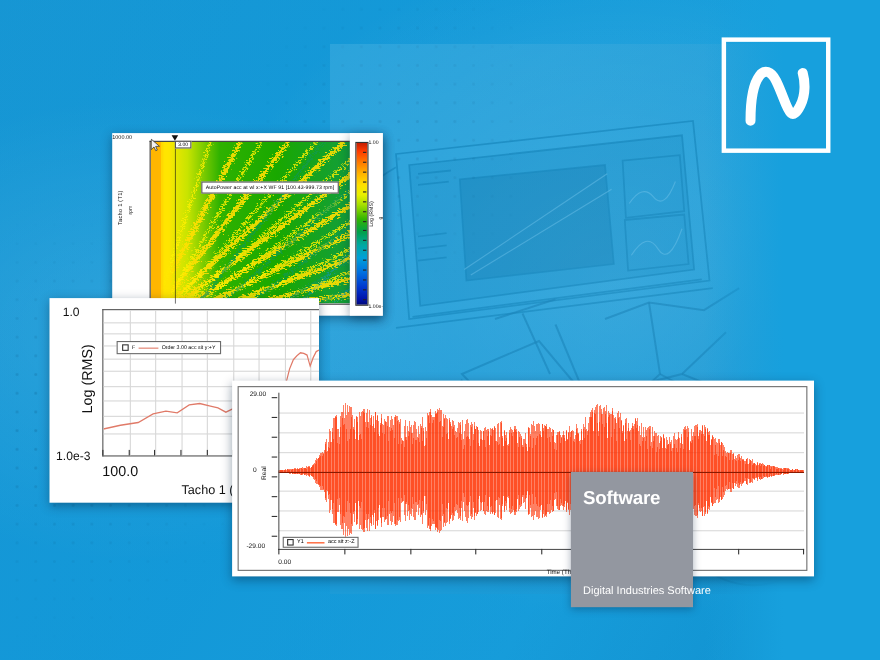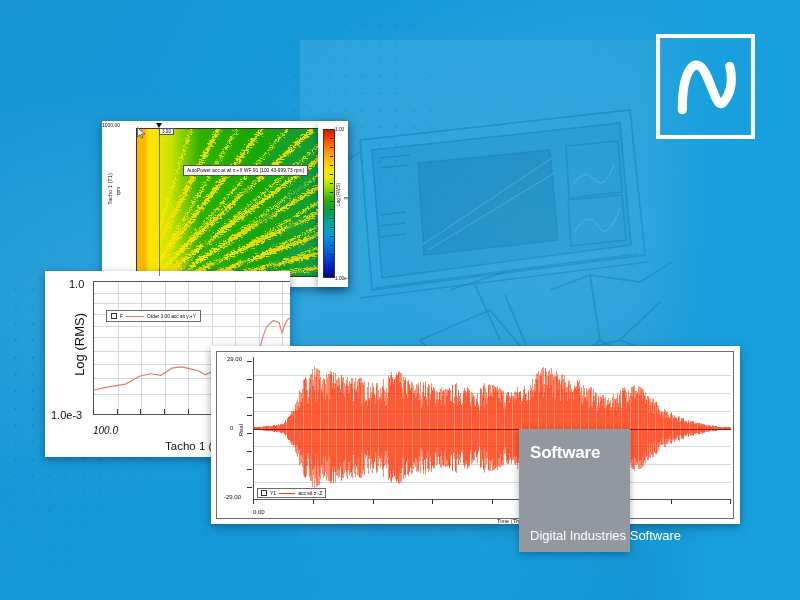--- a/index.html
+++ b/index.html
@@ -67,36 +67,36 @@
   .cb-ticks i{position:absolute;right:0;width:3px;height:1px;background:#222;}
   .cb-top{position:absolute;left:17px;top:6px;font-size:4.7px;color:#111;}
   .cb-bot{position:absolute;left:17px;bottom:6px;font-size:4.7px;color:#111;}
   .cb-lab{position:absolute;left:18px;top:62px;font-size:4.8px;color:#111;
       writing-mode:vertical-rl;transform:rotate(180deg);white-space:nowrap;}
   .cb-unit{position:absolute;left:25px;top:76px;font-size:4.6px;color:#111;
       writing-mode:vertical-rl;transform:rotate(180deg);}
 
   
   #chart-order{left:45px;top:271px;width:245px;height:186px;}
-  .or-ytop{position:absolute;left:12px;top:7px;font-size:11px;color:#111;font-weight:400;margin-left:12px;}
+  .or-ytop{position:absolute;left:12px;top:7px;font-size:11px;color:#111;font-weight:400;}
   .or-ybot{position:absolute;left:6px;bottom:36px;font-size:11px;color:#111;}
   .or-ylabel{position:absolute;left:27px;top:42px;font-size:13px;color:#111;
       writing-mode:vertical-rl;transform:rotate(180deg);white-space:nowrap;}
   .or-yunit{position:absolute;left:44px;top:82px;font-size:12px;color:#111;
       writing-mode:vertical-rl;transform:rotate(180deg);}
   .or-plot{position:absolute;left:48px;top:10px;right:0px;bottom:42px;
       border:1px solid #555;border-right:none;overflow:hidden;background:#fff;}
   .or-grid{position:absolute;inset:0;}
   .or-grid .h{position:absolute;left:0;right:0;height:1px;background:#d8d8d8;}
   .or-grid .v{position:absolute;top:0;bottom:0;width:1px;background:#d8d8d8;}
   .or-legend{position:absolute;left:12px;top:28px;background:#fff;border:1px solid #6b6b6b;
       font-size:4.8px;padding:2px 4px;display:flex;align-items:center;gap:3px;white-space:nowrap;z-index:3;}
   .or-legend .box{width:4px;height:4px;border:1px solid #333;background:#fff;}
   .or-legend .ln{width:18px;height:1px;background:#e07a68;display:inline-block;}
-  .or-x1{position:absolute;left:48px;bottom:21px;font-size:10px;color:#111;font-style:italic;}
+  .or-x1{position:absolute;left:48px;bottom:21px;font-size:13px;color:#111;}
   .or-xunit{position:absolute;left:168px;bottom:21px;font-size:11.5px;color:#111;}
   .or-xlabel{position:absolute;left:120px;bottom:5px;font-size:11.5px;color:#111;white-space:nowrap;}
   .or-ticks{position:absolute;left:48px;right:0;bottom:42px;height:6px;}
   .or-ticks i{position:absolute;top:0;width:1px;height:5px;background:#333;}
 
   
   #chart-wave{left:211px;top:346px;width:529px;height:178px;}
   .wv-inner{position:absolute;inset:5px 6px 5px 5px;border:1px solid #6d6d6d;background:#fff;}
   .wv-ytop{position:absolute;left:16px;top:10px;font-size:6px;color:#111;}
   .wv-ybot{position:absolute;left:13px;bottom:24px;font-size:6px;color:#111;}
@@ -116,21 +116,21 @@
   .wv-xticks{position:absolute;left:42px;right:9px;bottom:19px;height:6px;}
   .wv-xticks i{position:absolute;top:0;width:1px;height:5px;background:#333;}
   .wv-x0{position:absolute;left:42px;bottom:9px;font-size:6px;color:#111;}
   .wv-xunit{position:absolute;left:338px;bottom:9px;font-size:6px;color:#111;}
   .wv-xlabel{position:absolute;left:286px;bottom:0px;font-size:5.6px;color:#111;white-space:nowrap;}
 
   
   #logo-partner{position:absolute;left:519px;top:429px;width:111px;height:123px;
       background:#9397a0;box-shadow:0 2px 7px rgba(0,30,60,.35);}
   .lp-title{position:absolute;left:11px;top:14px;font-size:17px;color:#fff;font-weight:700;letter-spacing:-.2px;}
-  .lp-sub{position:absolute;left:11px;bottom:9px;font-size:13px;color:#fff;white-space:nowrap;}
+  .lp-sub{position:absolute;left:11px;bottom:9px;font-size:10px;color:#fff;white-space:nowrap;}
   #logo-siemens{position:absolute;left:649px;top:435px;width:103px;height:98px;background:#fff;
       box-shadow:0 2px 7px rgba(0,30,60,.35);display:flex;align-items:center;justify-content:center;}
   .ls-text{font-size:17.5px;font-weight:700;color:#009999;letter-spacing:.2px;}
 
   #logo-mark{position:absolute;left:655px;top:33px;width:101px;height:107px;}
   #logo-mark svg{width:100%;height:100%;}
 </style>
 </head>
 <body>
 

